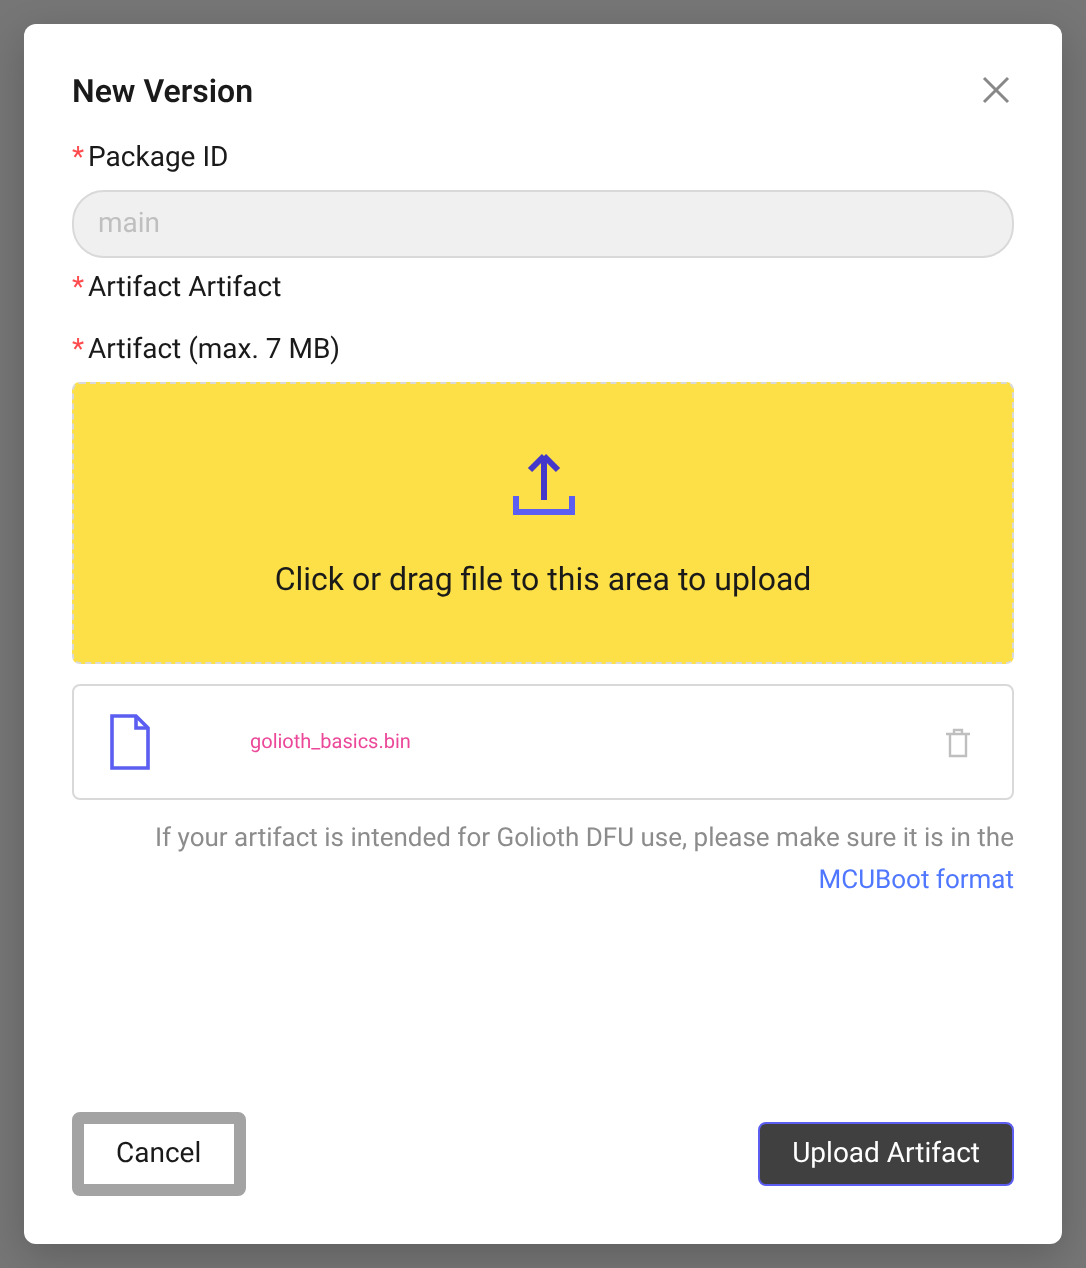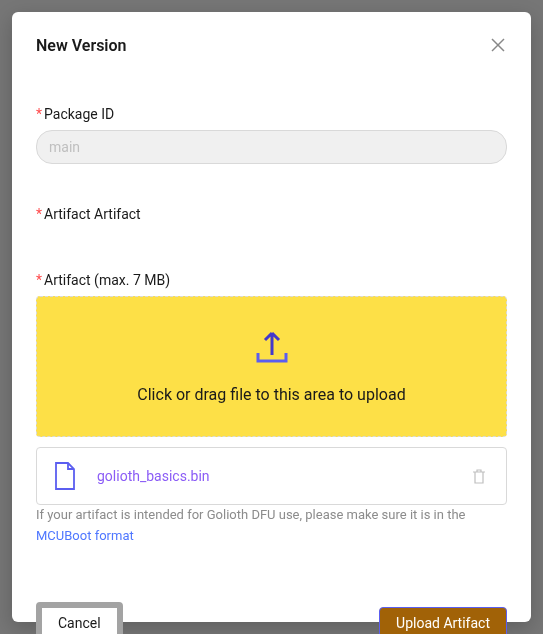--- a/index.html
+++ b/index.html
@@ -25,21 +25,20 @@
       top: 12px;
       left: 12px;
       right: 12px;
       bottom: 12px;
       background: #fff;
       border-radius: 6px;
       box-shadow: 0 6px 20px rgba(0,0,0,0.2);
       padding: 24px;
       display: flex;
       flex-direction: column;
-      gap: 35px;
     }
     .modal-header {
       display: flex;
       justify-content: space-between;
       align-items: flex-start;
       margin-bottom: 16px;
     }
     .modal-title {
       font-size: 16px;
       font-weight: 600;
@@ -114,35 +113,38 @@
       padding: 14px 16px;
       margin-top: 10px;
     }
     .file-icon {
       color: #4f46e5;
       margin-right: 20px;
       line-height: 0;
     }
     .file-name {
       flex: 1;
-      font-size: 14px;
-      color: #8b5cf6;
+      font-size: 10px;
+      color: #ec4899;
+      margin-left: 28px;
     }
     .trash-btn {
       background: none;
       border: none;
       cursor: pointer;
       color: #bfbfbf;
       padding: 4px;
       line-height: 0;
     }
     .hint-text {
       font-size: 13px;
       color: #8c8c8c;
       line-height: 1.6;
+      margin-top: 10px;
+      text-align: right;
     }
     .hint-link {
       color: #4f77ff;
       text-decoration: none;
     }
     .modal-footer {
       margin-top: auto;
       display: flex;
       justify-content: space-between;
       align-items: center;
@@ -154,21 +156,21 @@
       font-size: 14px;
       cursor: pointer;
       font-family: inherit;
     }
     .btn-default {
       background: #fff;
       border: 6px solid #a3a3a3;
       color: #1a1a1a;
     }
     .btn-primary {
-      background: #a16207;
+      background: #404040;
       border: 1px solid #5b5ef0;
       color: #fff;
     }
     .artifact-group {
       margin-bottom: 0;
     }
   </style>
 </head>
 <body>
 

